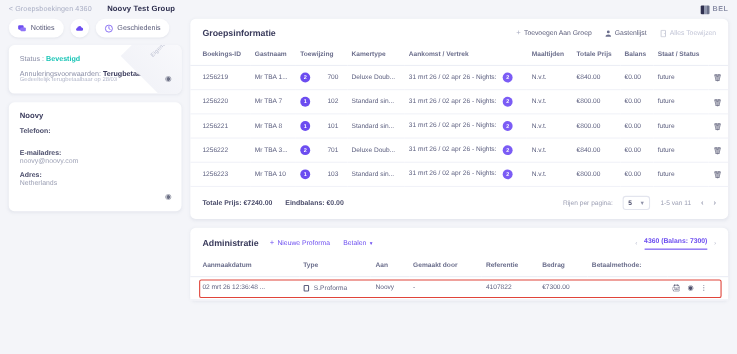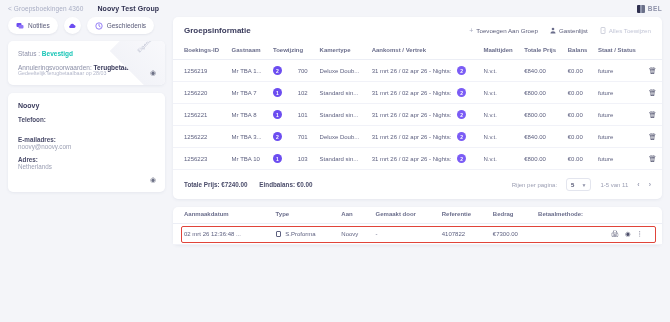--- a/index.html
+++ b/index.html
@@ -397,20 +397,36 @@
               <span class="caret">▼</span>
             </div>
             <span class="pager-lbl">1-5 van 11</span>
             <span class="pg-arrow">‹</span>
             <span class="pg-arrow">›</span>
           </div>
         </div>
       </div>
 
       <div class="panel">
+        <div class="panel-head">
+          <div class="panel-title">Administratie</div>
+          <div class="link-act" style="margin-left:10px;">
+            <span class="plus" style="color:#6c4df0;">+</span>
+            <span>Nieuwe Proforma</span>
+          </div>
+          <div class="link-act" style="margin-left:12px;">
+            <span>Betalen</span>
+            <span class="caret" style="color:#6c4df0;">▾</span>
+          </div>
+          <div class="admin-tabs">
+            <span class="tab-arrow">‹</span>
+            <span class="tab-active">4360 (Balans: 7300)</span>
+            <span class="tab-arrow">›</span>
+          </div>
+        </div>
 
         <table>
           <thead>
               <tr>
             <th>Aanmaakdatum</th>
             <th>Type</th>
             <th>Aan</th>
             <th>Gemaakt door</th>
             <th>Referentie</th>
             <th>Bedrag</th>

